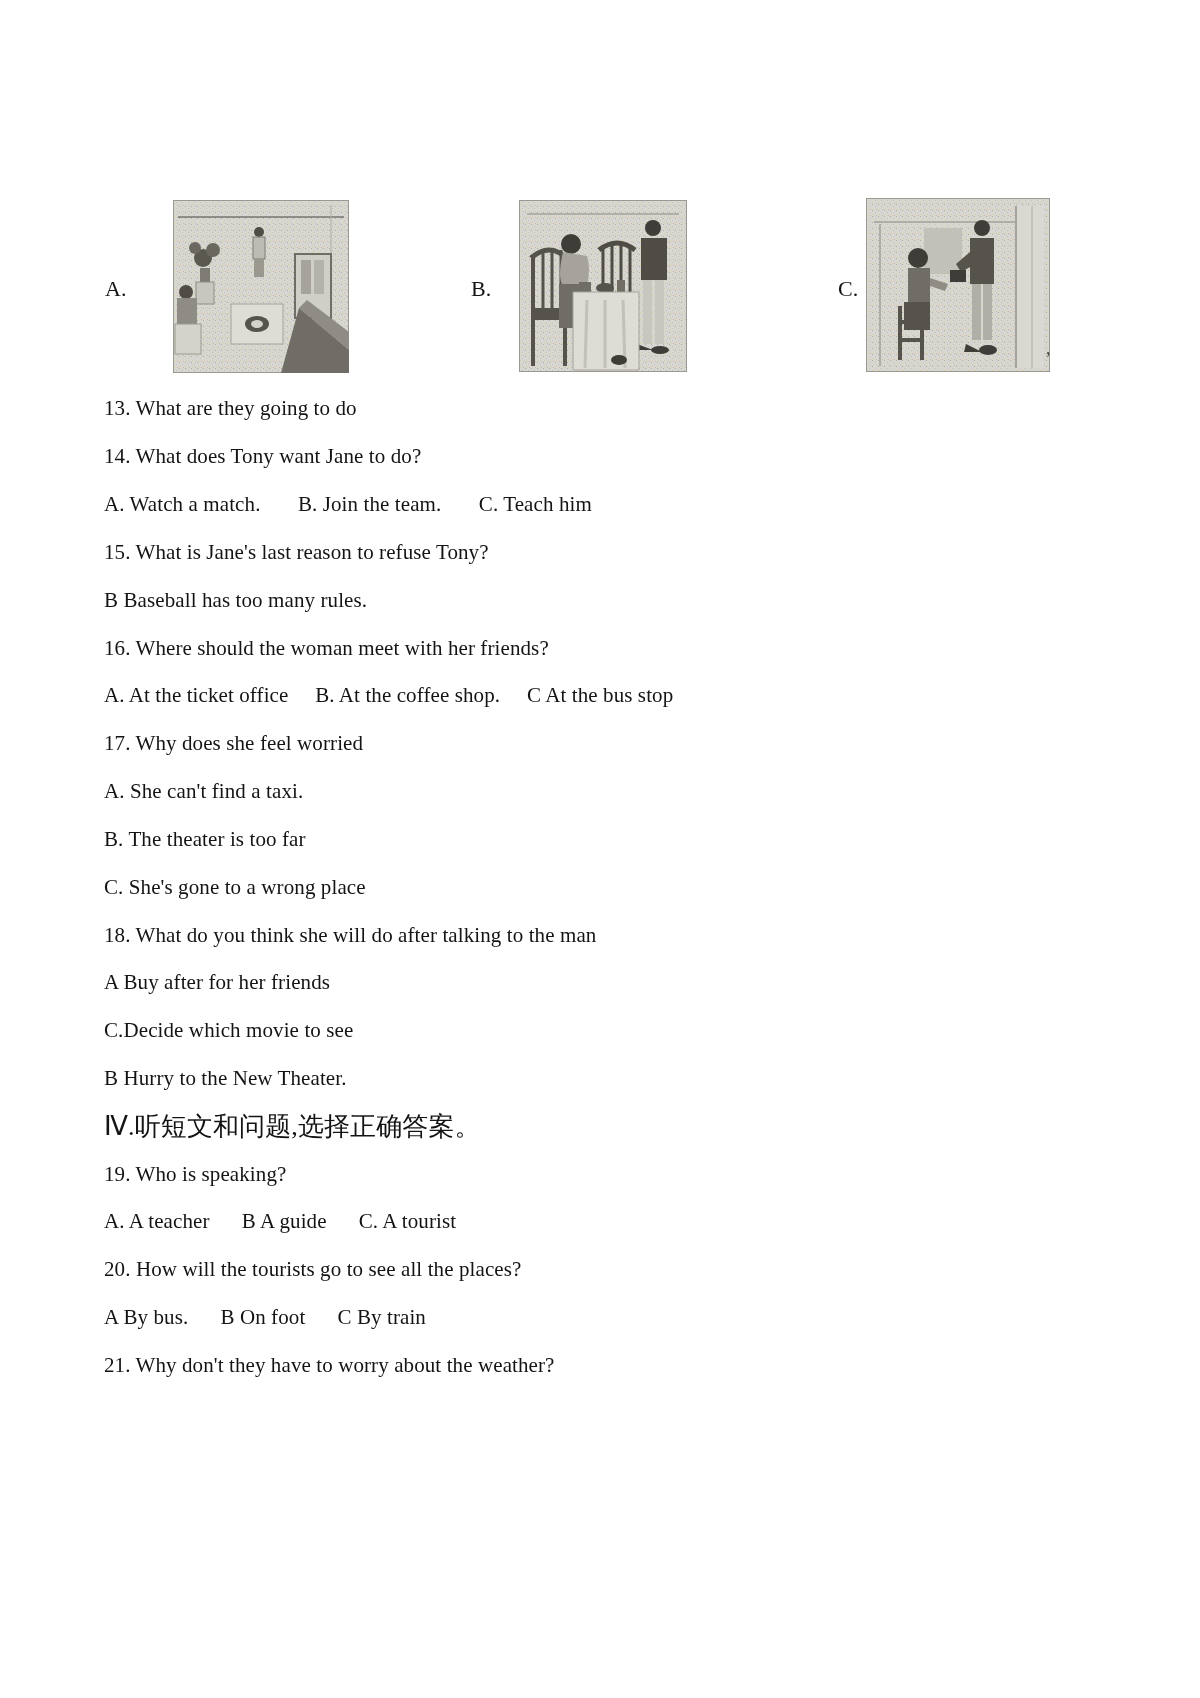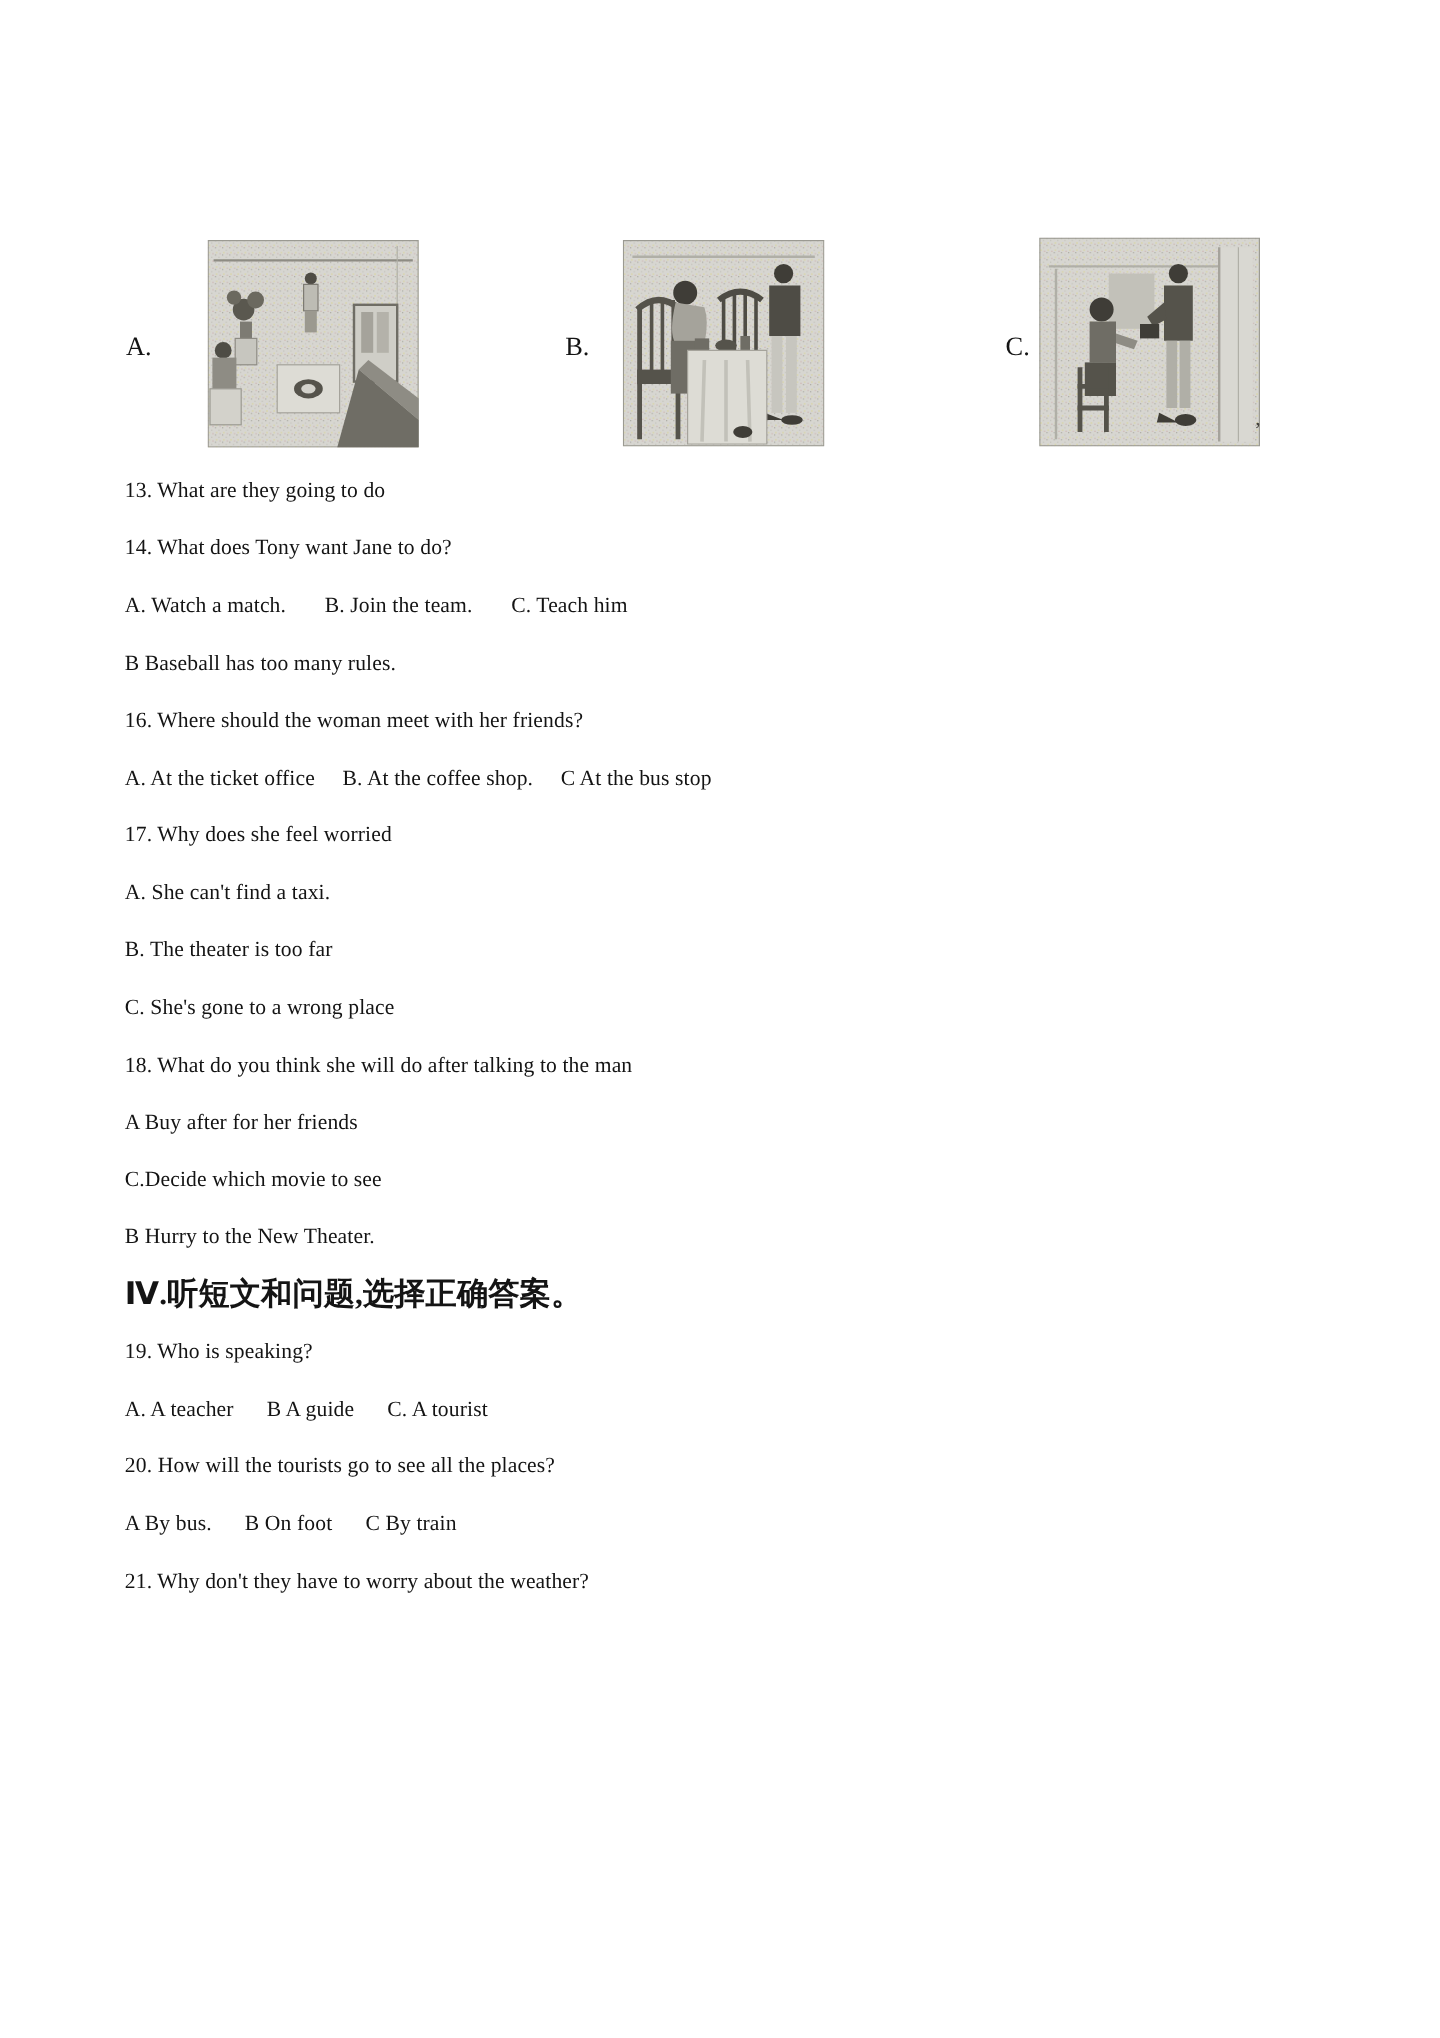--- a/index.html
+++ b/index.html
@@ -20,27 +20,27 @@
   }
   .lines {
     position:absolute;
     left:104px; top:385px;
     width:1000px;
   }
   .line {
     height:47.83px;
     display:flex;
     align-items:center;
-    font-size:18px;
+    font-size:21px;
     white-space:pre;
     letter-spacing:0.1px;
   }
   .line.header {
     font-size:26px;
-    font-weight:bold;
+    font-weight:normal;
     font-family:"Liberation Serif","DejaVu Sans",serif;
   }
   .artifact {
     position:absolute;
     left:1046px; top:338px;
     font-size:18px; color:#44423c;
   }
 </style>
 </head>
 <body>
@@ -170,20 +170,21 @@
       <ellipse cx="122" cy="152" rx="9" ry="5" fill="#3f3d37"></ellipse>
     </svg>
   </div>
 
   <span class="artifact">,</span>
 
   <div class="lines">
       <div class="line">13. What are they going to do</div>
       <div class="line">14. What does Tony want Jane to do?</div>
       <div class="line">A. Watch a match.       B. Join the team.       C. Teach him</div>
+      <div class="line">15. What is Jane's last reason to refuse Tony?</div>
       <div class="line">B Baseball has too many rules.</div>
       <div class="line">16. Where should the woman meet with her friends?</div>
       <div class="line">A. At the ticket office     B. At the coffee shop.     C At the bus stop</div>
       <div class="line">17. Why does she feel worried</div>
       <div class="line">A. She can't find a taxi.</div>
       <div class="line">B. The theater is too far</div>
       <div class="line">C. She's gone to a wrong place</div>
       <div class="line">18. What do you think she will do after talking to the man</div>
       <div class="line">A Buy after for her friends</div>
       <div class="line">C.Decide which movie to see</div>

